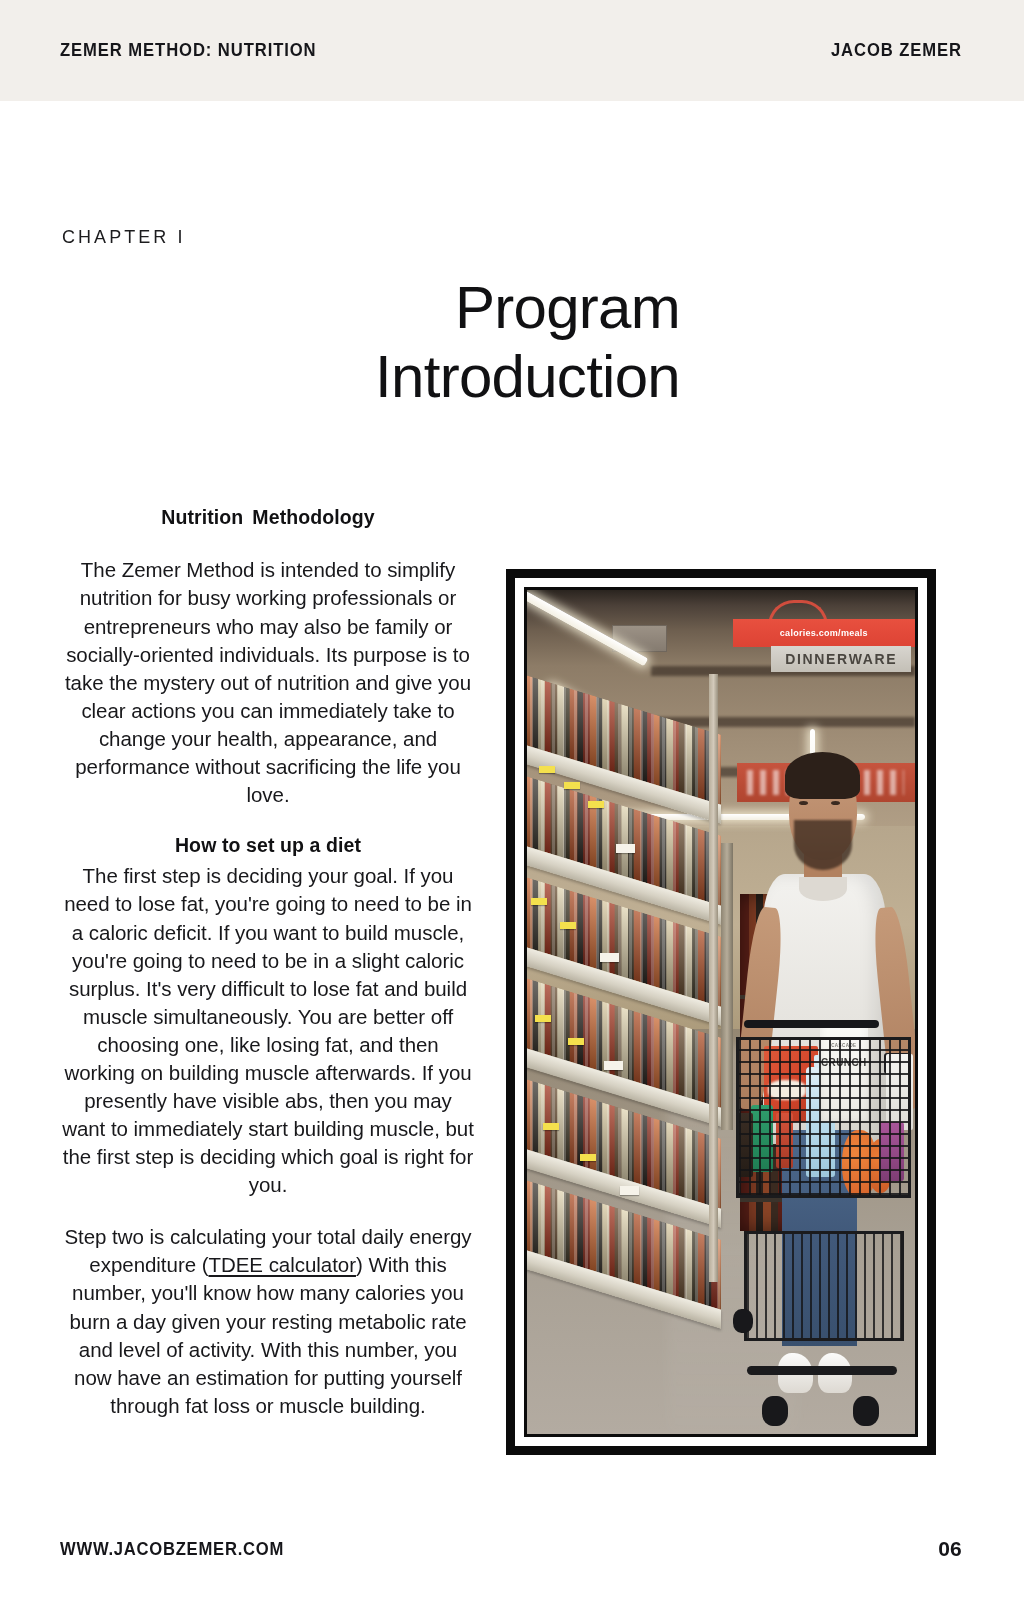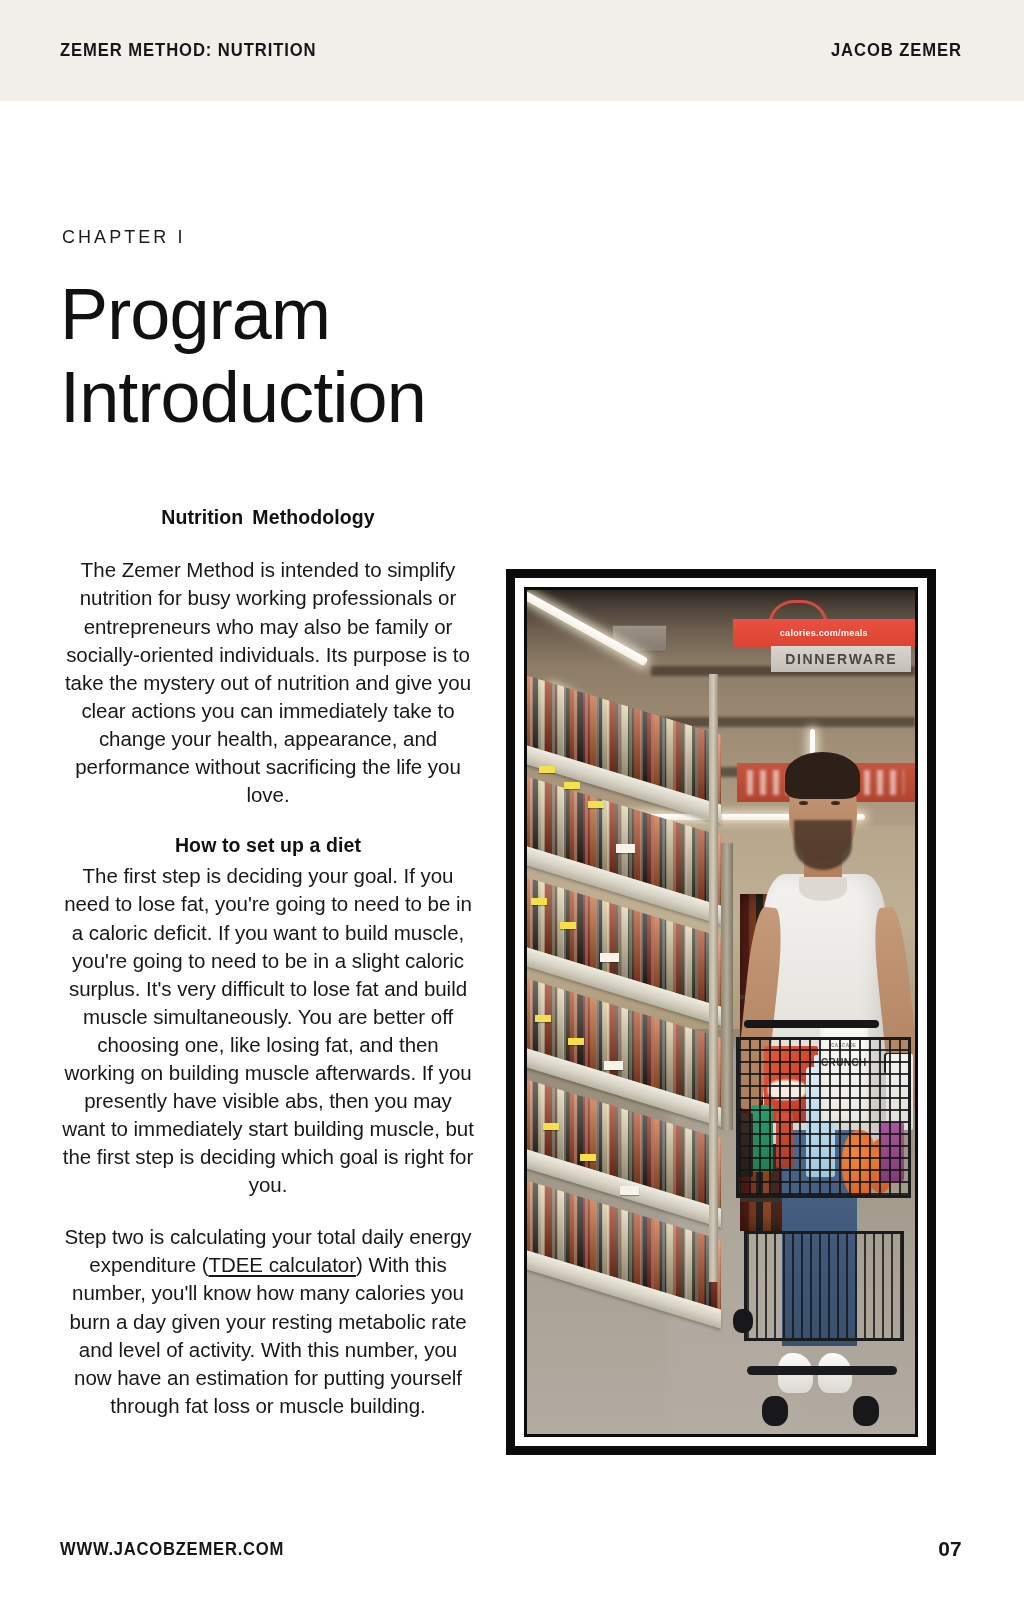--- a/index.html
+++ b/index.html
@@ -59,25 +59,26 @@
     letter-spacing: 0.17em;
     color: #1c1c1e;
     text-transform: uppercase;
   }
 
   .page-title {
     position: absolute;
     top: 172px;
     left: 60px;
     width: 620px;
-    font-size: 72px;
+    font-size: 60px;
     font-weight: 300;
     line-height: 1.15;
     letter-spacing: -0.012em;
     color: #111113;
+    text-align: right;
   }
   .page-title .title-line { display: block; }
 
   
   .text-column {
     position: absolute;
     top: 404px;
     left: 62px;
     width: 412px;
     text-align: center;
@@ -672,14 +673,14 @@
 
         </div>
       </div>
     </div>
   </figure>
 
 </main>
 
 <footer class="page-footer">
   <div class="footer-url">WWW.JACOBZEMER.COM</div>
-  <div class="footer-page-number">07</div>
+  <div class="footer-page-number">06</div>
 </footer>
 
 </body></html>

